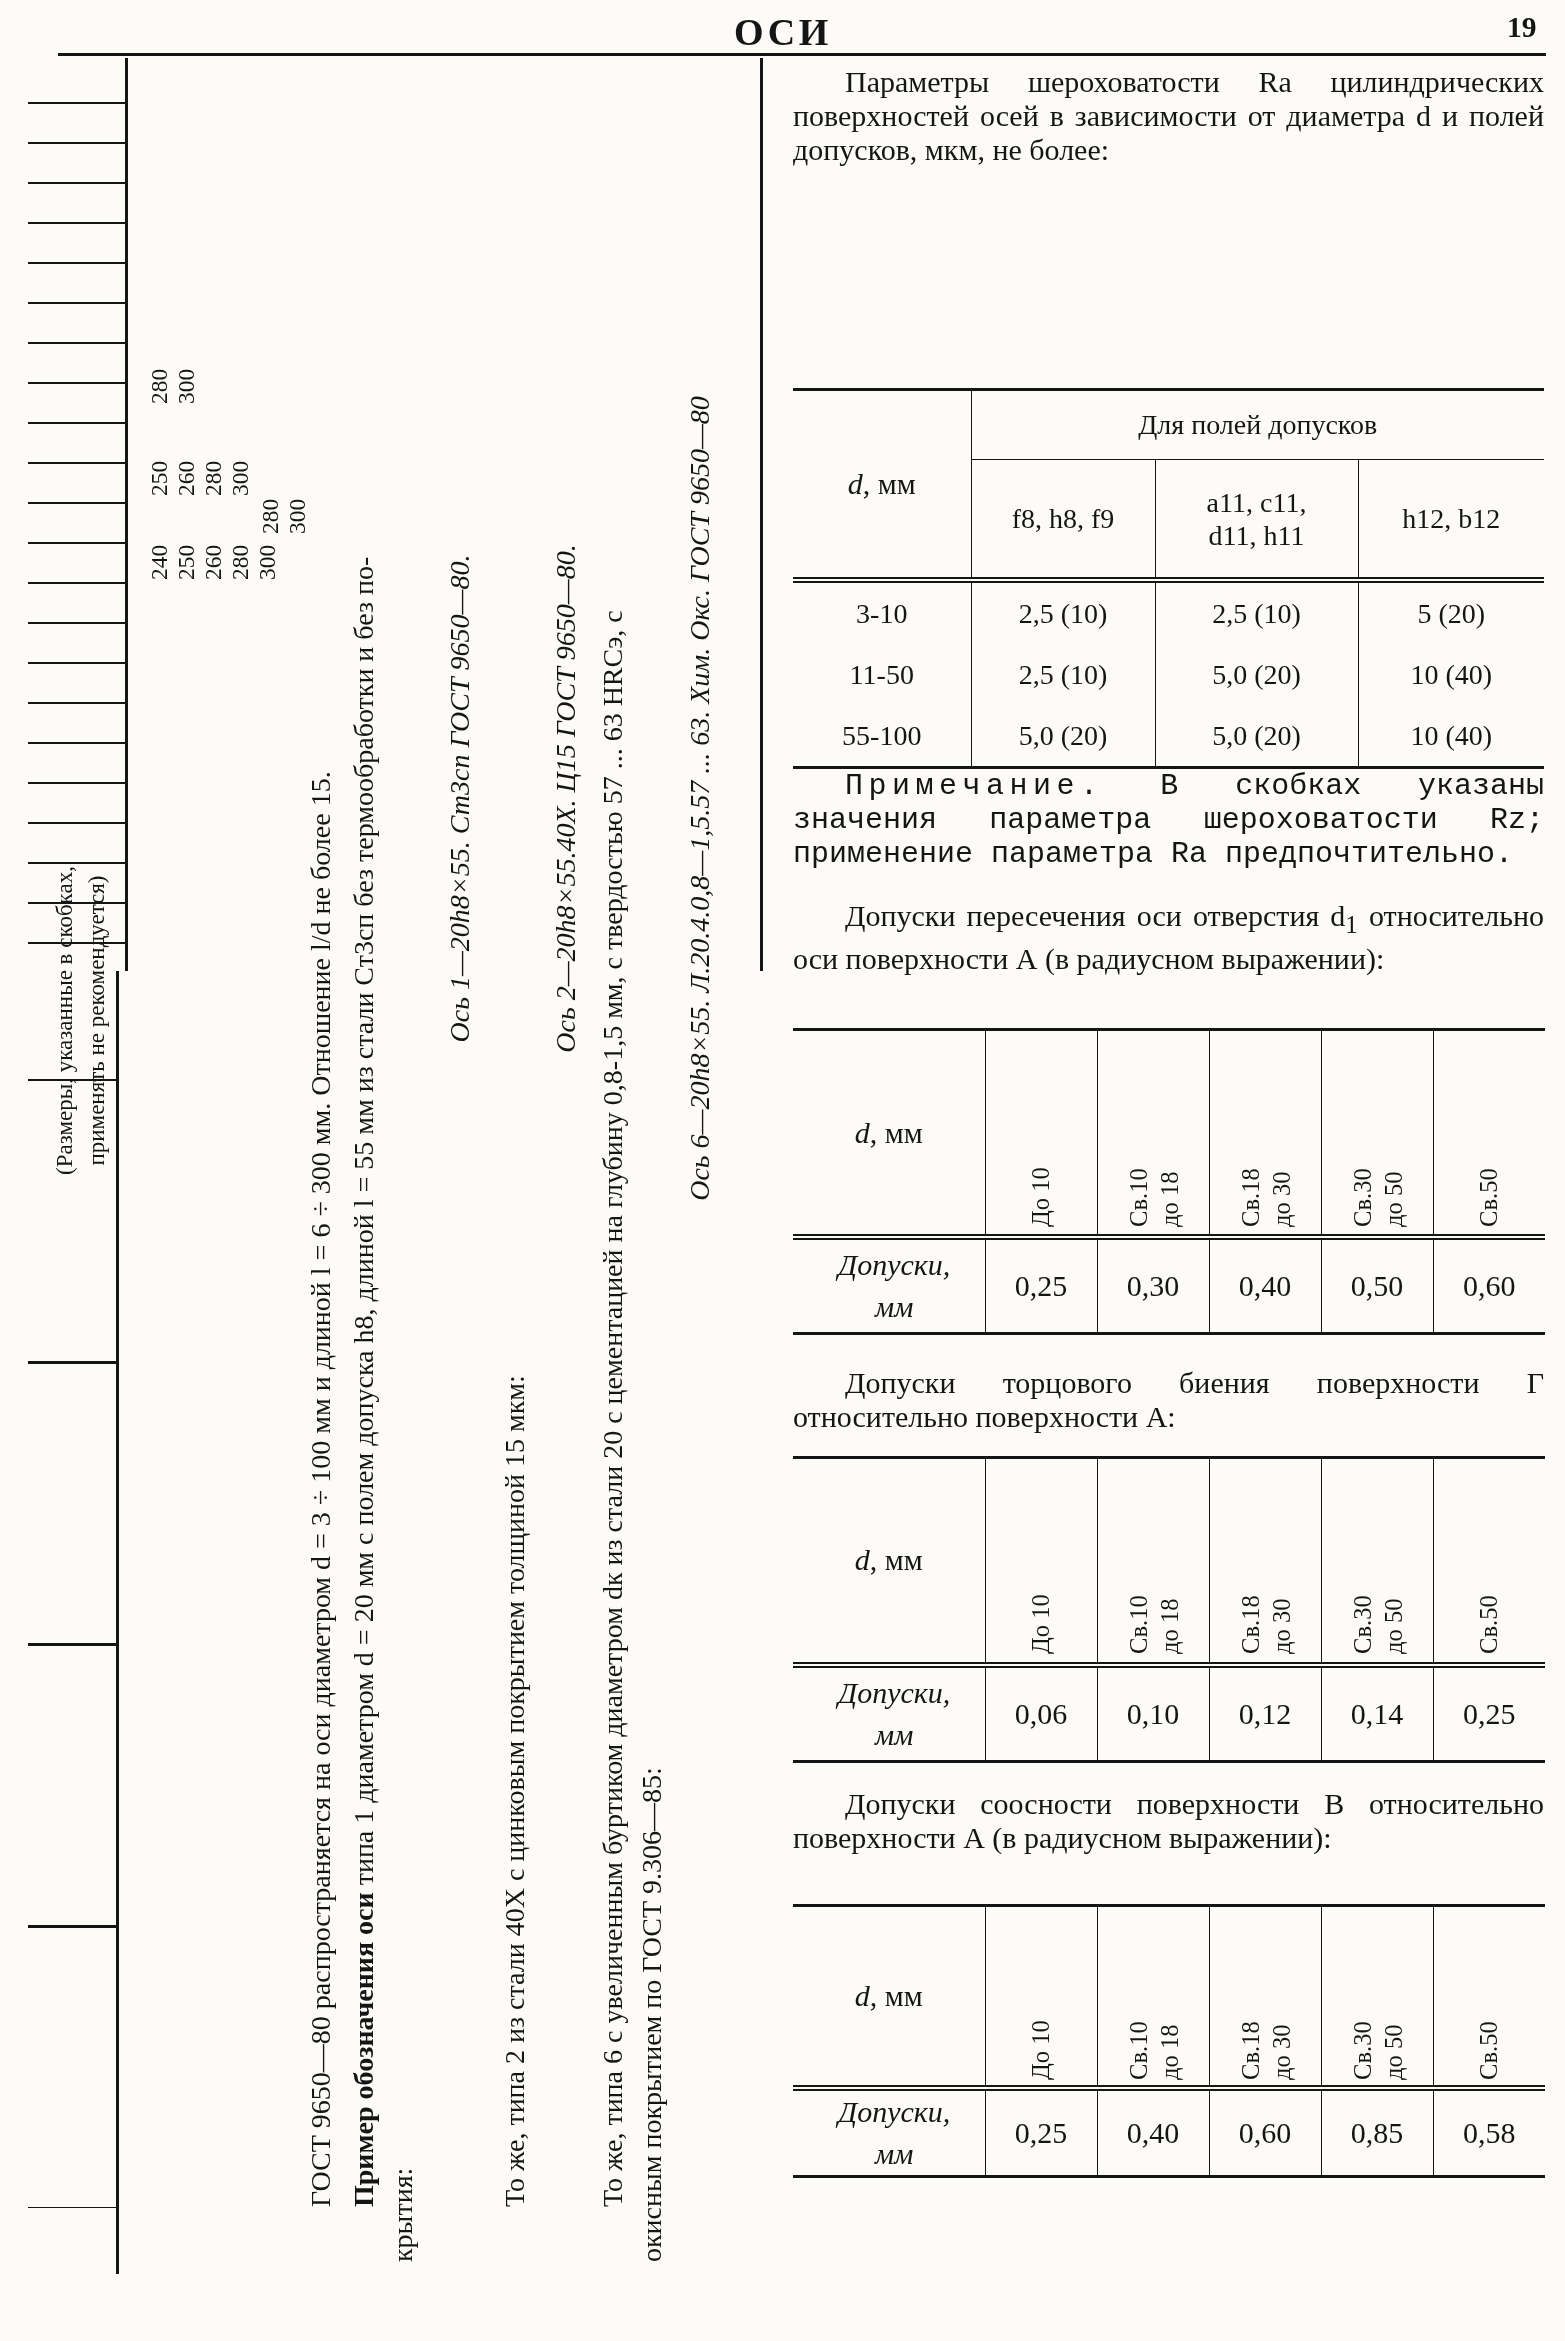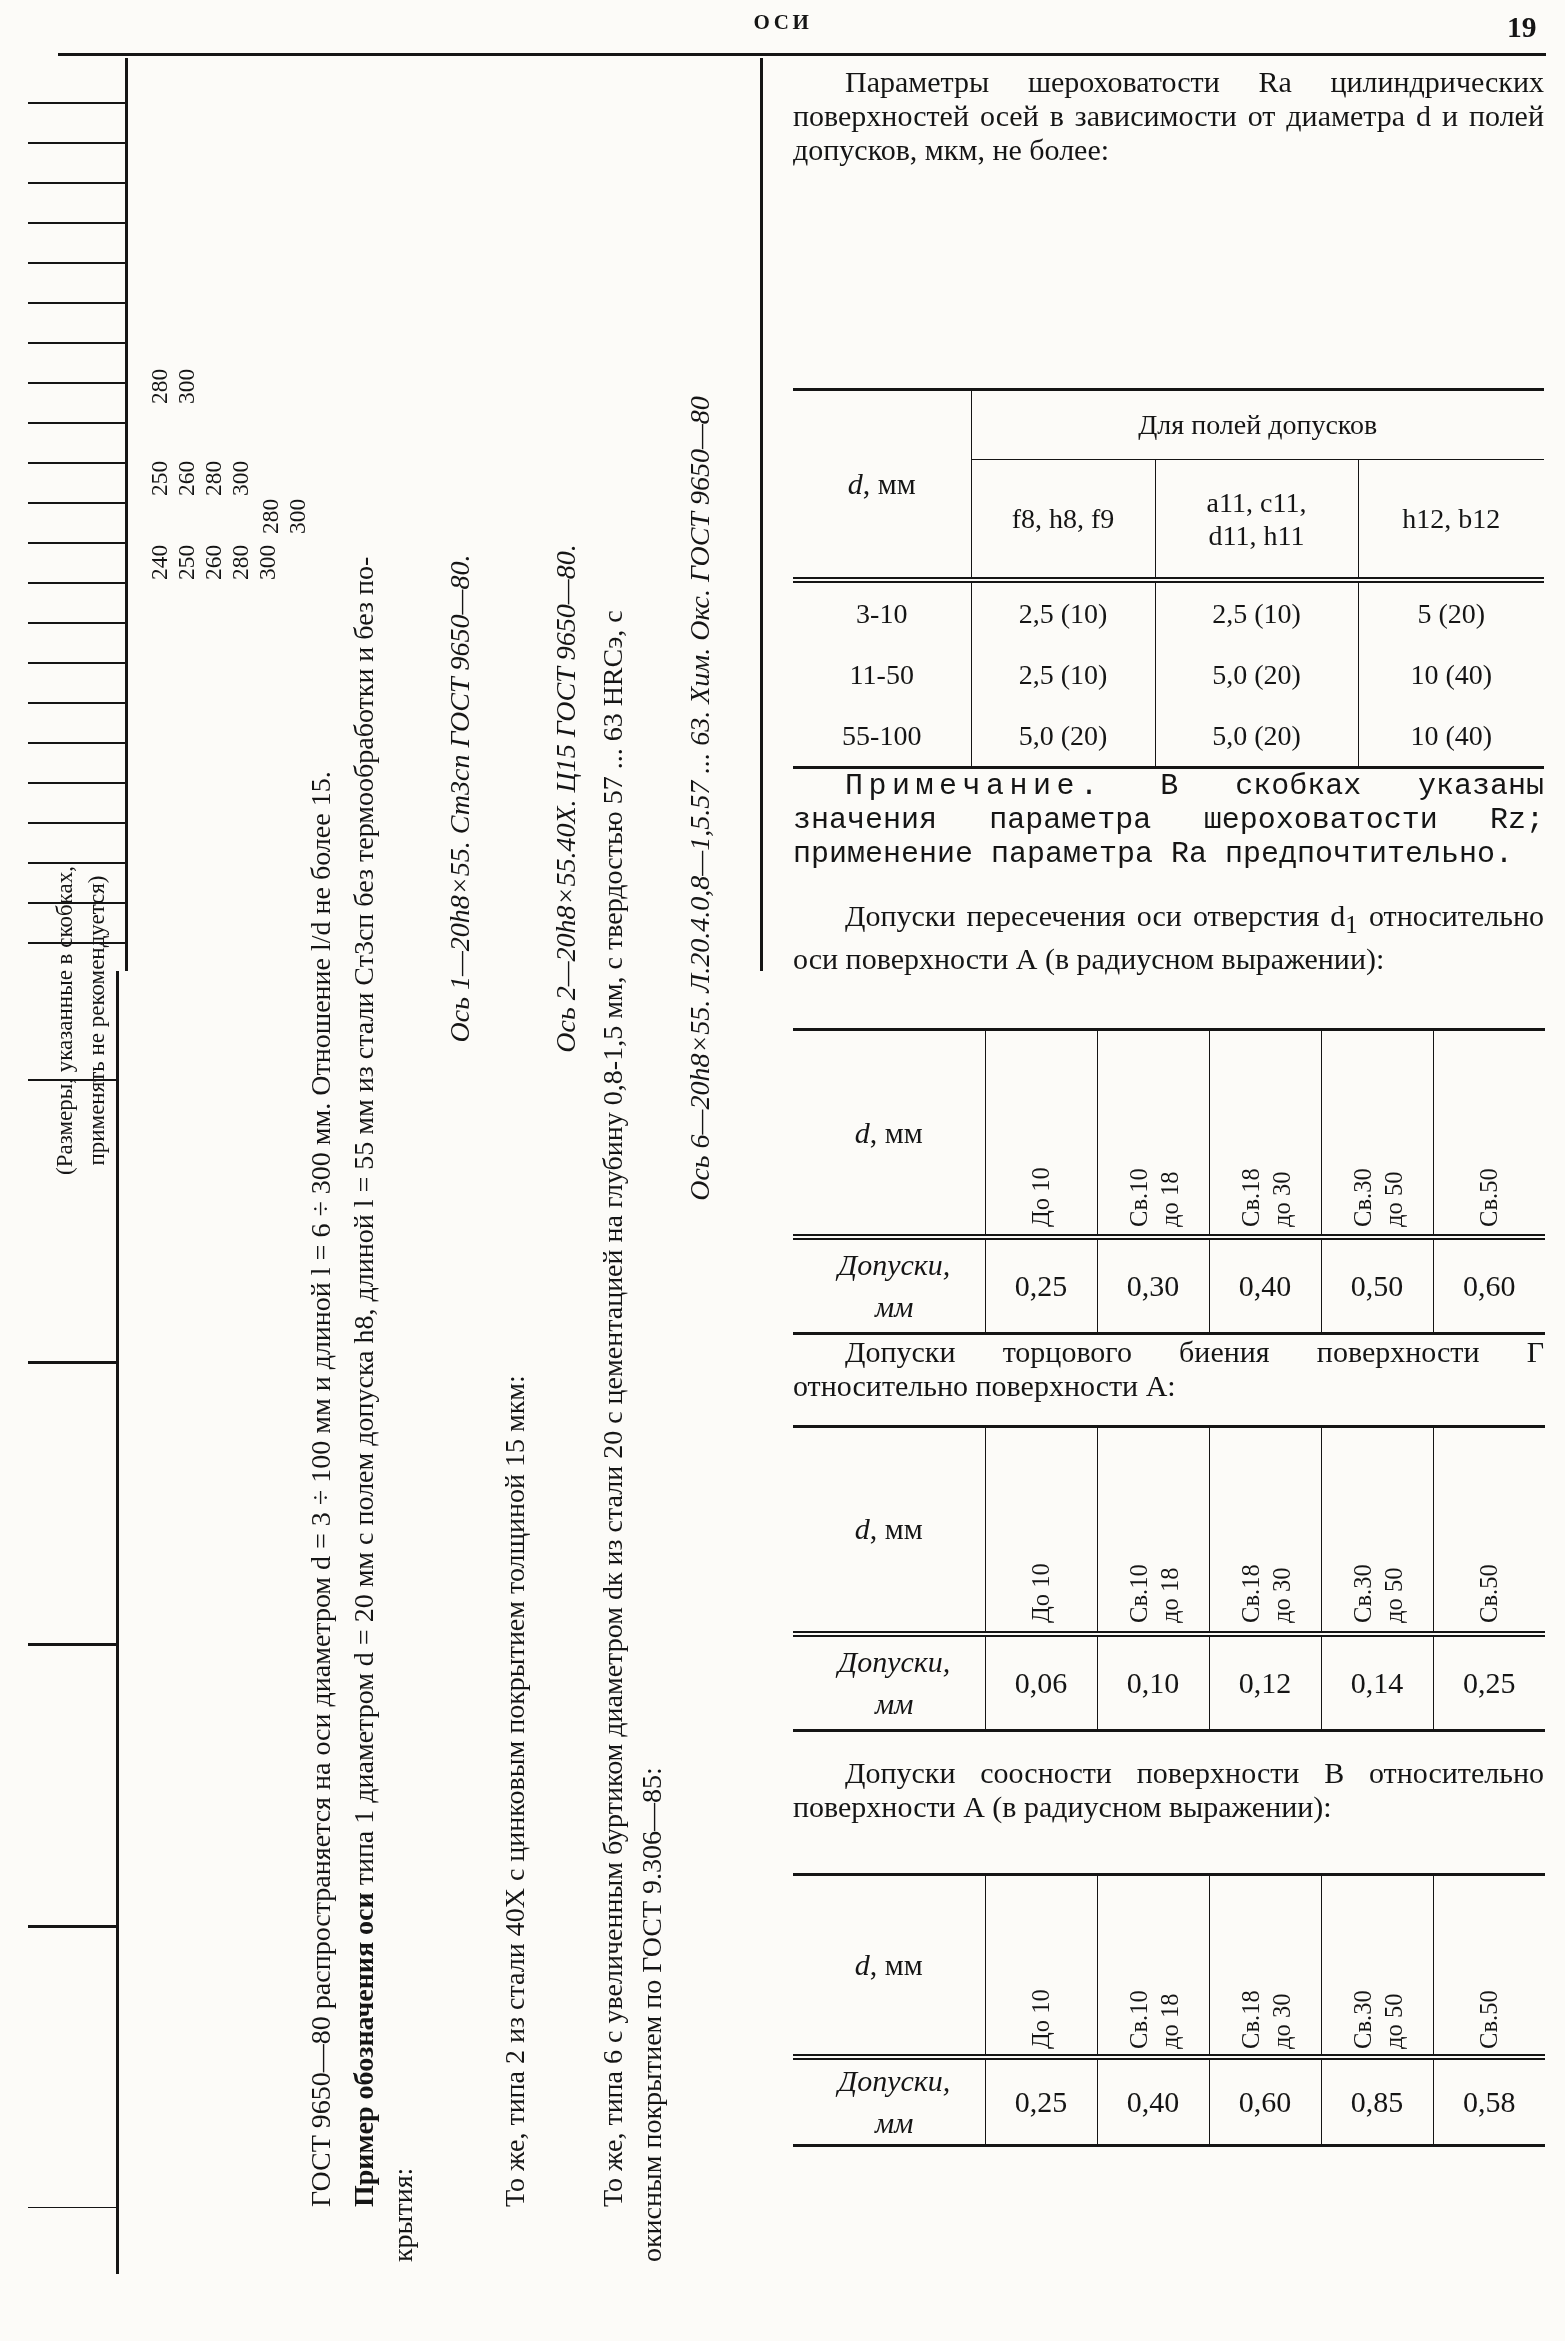--- a/index.html
+++ b/index.html
@@ -4,21 +4,21 @@
 <title>ОСИ — стр. 11</title>
 <style>
   html,body{margin:0;padding:0;background:#777;}
   .page{
     position:relative; width:1566px; height:2342px; margin:0 auto;
     background:#fcfbf8; color:#151515; overflow:hidden;
     font-family:"Liberation Serif", serif;
   }
   
   .hdr-title{position:absolute; left:0; right:0; top:9.8px; text-align:center;
-    font-size:21px; font-weight:bold; letter-spacing:3.7px;}
+    font-size:38px; font-weight:bold; letter-spacing:3.7px;}
   .hdr-num{position:absolute; right:29.5px; top:11px; font-size:29.5px; font-weight:bold;}
   .hdr-rule{position:absolute; left:58px; top:53px; width:1488px; height:2.5px; background:#151515;}
 
   
   .vblock{position:absolute; width:var(--w); height:var(--h);}
   .vblock .vin{
     position:absolute; left:0; top:var(--h);
     width:var(--h); height:var(--w);
     transform-origin:0 0; transform:rotate(-90deg);
     white-space:pre-line;
@@ -35,21 +35,21 @@
     background:repeating-linear-gradient(to bottom,#151515 0 2.5px,transparent 2.5px 40px);}
   .ticks.t2{left:28px; top:1079px; width:88px; height:1129px;
     background:repeating-linear-gradient(to bottom,#151515 0 2.5px,transparent 2.5px 282px);}
 
   
   .rcol{position:absolute; left:793px; top:65px; width:751px;
     font-size:30px; line-height:34px; text-align:justify;}
   .rcol p{margin:0; text-indent:52px;}
   .rcol .sp{letter-spacing:5.5px;}
   .rcol i{font-style:italic;}
-  p.pd{margin-top:28px;} p.pe{} p.pf{margin-top:24.6px;}
+  p.pd{margin-top:28px;} p.pe{margin-top:31px;} p.pf{margin-top:24.6px;}
   .note{margin-top:31px;font-family:Liberation Mono, monospace;}
 
   
   table.ra{border-collapse:collapse; table-layout:fixed; width:751px; margin-top:221px;
     border-top:3.1px solid #151515; border-bottom:3.1px solid #151515;
     font-size:28px; text-align:center;}
   .ra td{padding:0;}
   .ra .dcell{border-right:1.8px solid #151515; border-bottom:6.1px double #151515;
     text-align:center; font-size:30px;}
   .ra .spanhdr{border-bottom:1.8px solid #151515; height:68px; text-align:center;}

